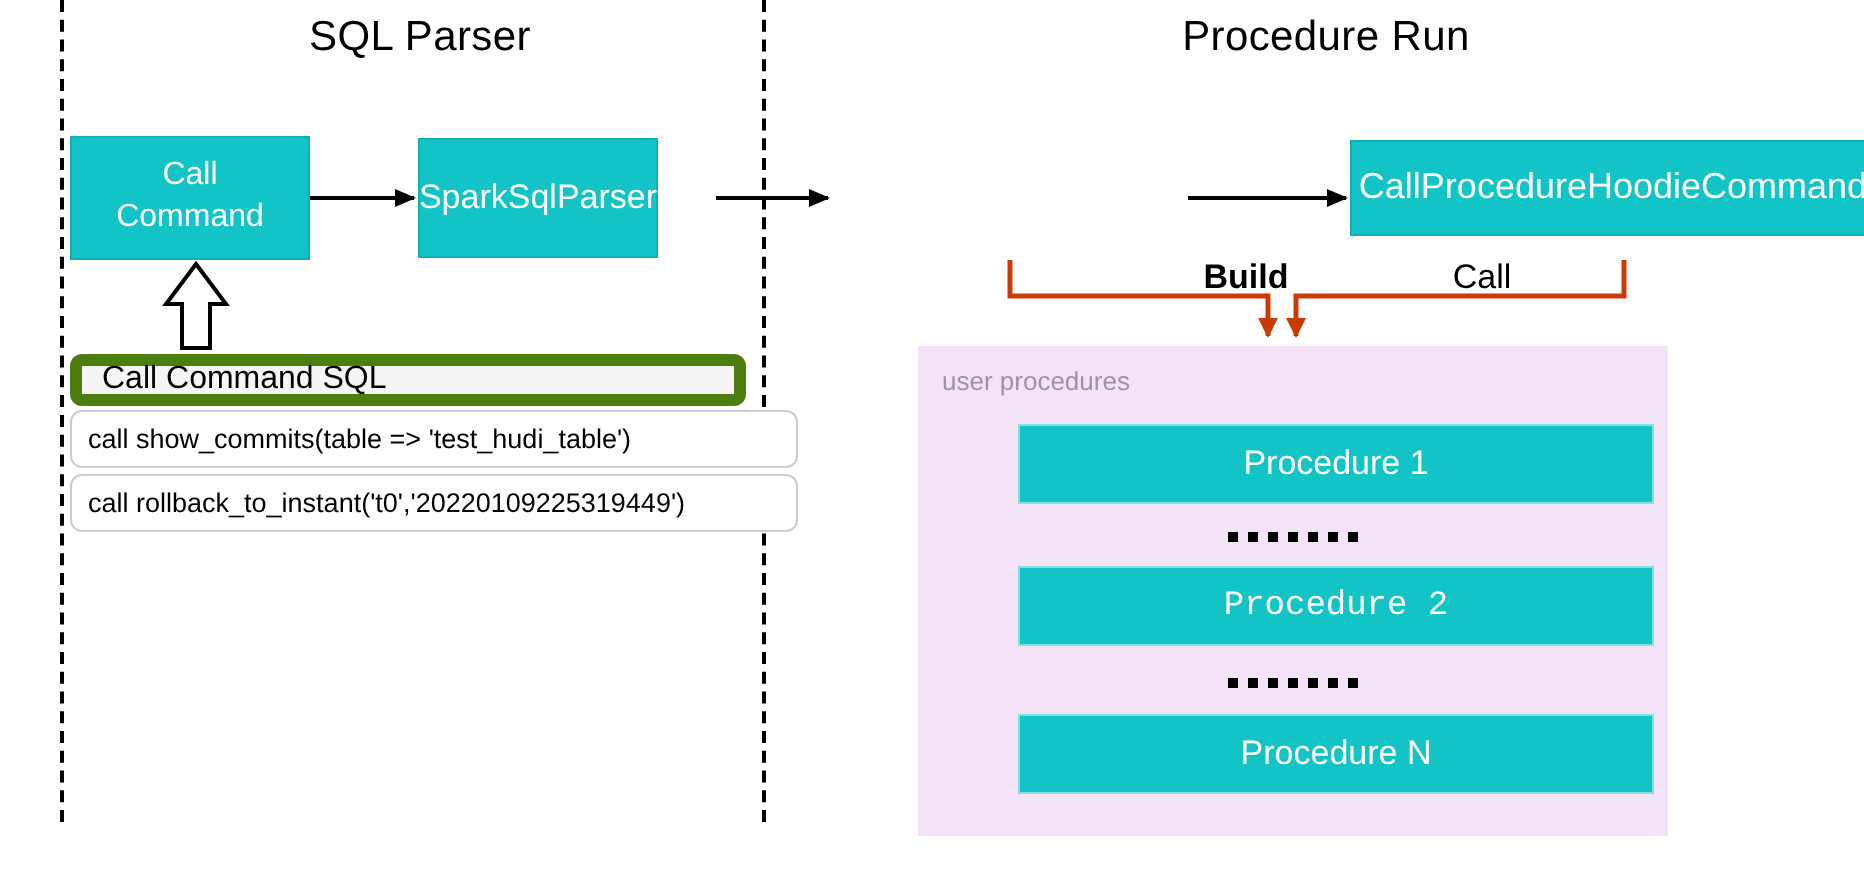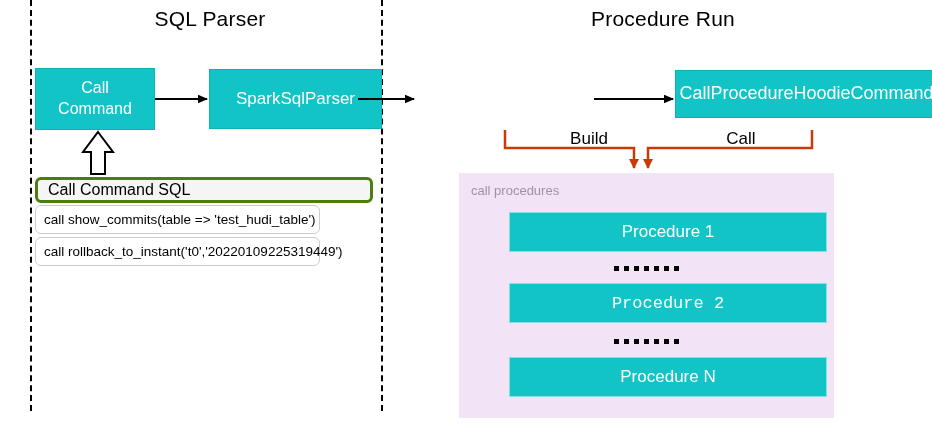--- a/index.html
+++ b/index.html
@@ -93,32 +93,32 @@
   .dots-row .dot {
     width: 5px; height: 5px;
     background: #000000;
   }
 
   .sql-card-header {
     position: absolute;
     left: 11px; top: 177px;
     width: 338px; height: 26px;
     background: #f5f5f5;
-    border: 3px solid #4d7c0f;
+    border: 6px solid #4d7c0f;
     border-radius: 6px;
     display: flex;
     align-items: center;
     padding-left: 10px;
     font-size: 16px;
     color: #000000;
   }
   .sql-row {
     position: absolute;
     left: 11px;
-    width: 285px; height: 29px;
+    width: 364px; height: 29px;
     background: #ffffff;
     border: 1px solid #cccccc;
     border-radius: 6px;
     display: flex;
     align-items: center;
     padding-left: 8px;
     font-size: 13.5px;
     white-space: nowrap;
     color: #000000;
   }
@@ -135,21 +135,21 @@
   <div class="vdash" style="left:919px;"></div>
 
   <div class="section-title" style="left:96px; width:180px;">SQL Parser</div>
   <div class="section-title" style="left:529px; width:220px;">Procedure Run</div>
 
   <div class="node" style="left:11px; top:68px; width:120px; height:62px; font-size:16px;">
     <span class="node-label">Call
 Command</span>
   </div>
 
-  <div class="node" style="left:185px; top:69px; width:173px; height:60px;">
+  <div class="node" style="left:185px; top:69px; width:120px; height:60px;">
     <span class="node-label">SparkSqlParser</span>
   </div>
 
 
   <div class="node" style="left:651px; top:70px; width:263px; height:48px; font-size:18px;">
     <span class="node-label">CallProcedureHoodieCommand</span>
   </div>
 
   <svg class="svg-overlay" viewBox="0 0 932 443" xmlns="http://www.w3.org/2000/svg">
     <defs>
@@ -164,35 +164,35 @@
     <path d="M131,99 L183,99" stroke="#000000" stroke-width="2" fill="none" marker-end="url(#arrowBlack)"></path>
     <path d="M334,99 L390,99" stroke="#000000" stroke-width="2" fill="none" marker-end="url(#arrowBlack)"></path>
     <path d="M570,99 L649,99" stroke="#000000" stroke-width="2" fill="none" marker-end="url(#arrowBlack)"></path>
 
     <path d="M481,130 L481,148 L610,148 L610,168" stroke="#c93a06" stroke-width="2.5" fill="none" marker-end="url(#arrowOrange)"></path>
     <path d="M788,130 L788,148 L624,148 L624,168" stroke="#c93a06" stroke-width="2.5" fill="none" marker-end="url(#arrowOrange)"></path>
 
     <polygon points="74,132 89,152 81,152 81,174 67,174 67,152 59,152" fill="#ffffff" stroke="#000000" stroke-width="2"></polygon>
   </svg>
 
-  <div class="edge-label" style="left:534px; top:129px; width:62px;">Build</div>
+  <div class="edge-label" style="left:568px; top:129px; width:62px;font-weight:bold;">Build</div>
   <div class="edge-label" style="left:687px; top:129px; width:60px;">Call</div>
 
   <div class="sql-card-header">
     <span>Call Command SQL</span>
   </div>
   <div class="sql-row sql-row-1">
     <span>call show_commits(table =&gt; 'test_hudi_table')</span>
   </div>
   <div class="sql-row sql-row-2">
     <span>call rollback_to_instant('t0','20220109225319449')</span>
   </div>
 
   <div class="panel">
-    <div class="panel-label">call procedures</div>
+    <div class="panel-label">user procedures</div>
 
     <div class="proc-box" style="top:39px;">
       <span>Procedure 1</span>
     </div>
 
     <div class="dots-row" style="top:93px;">
       <div class="dot"></div>
       <div class="dot"></div>
       <div class="dot"></div>
       <div class="dot"></div>

